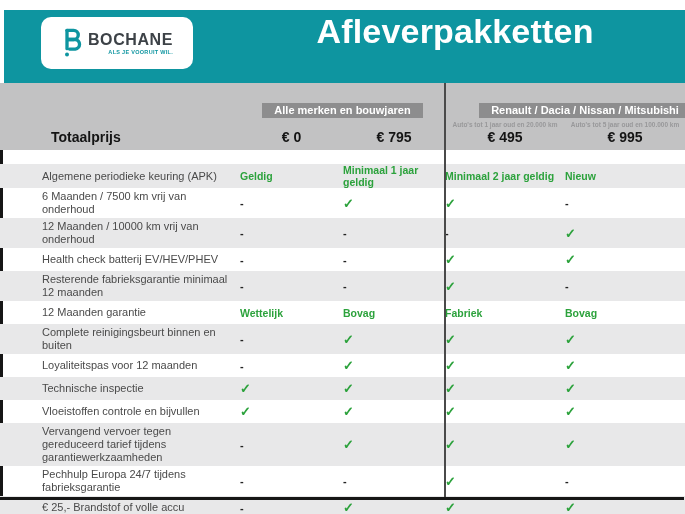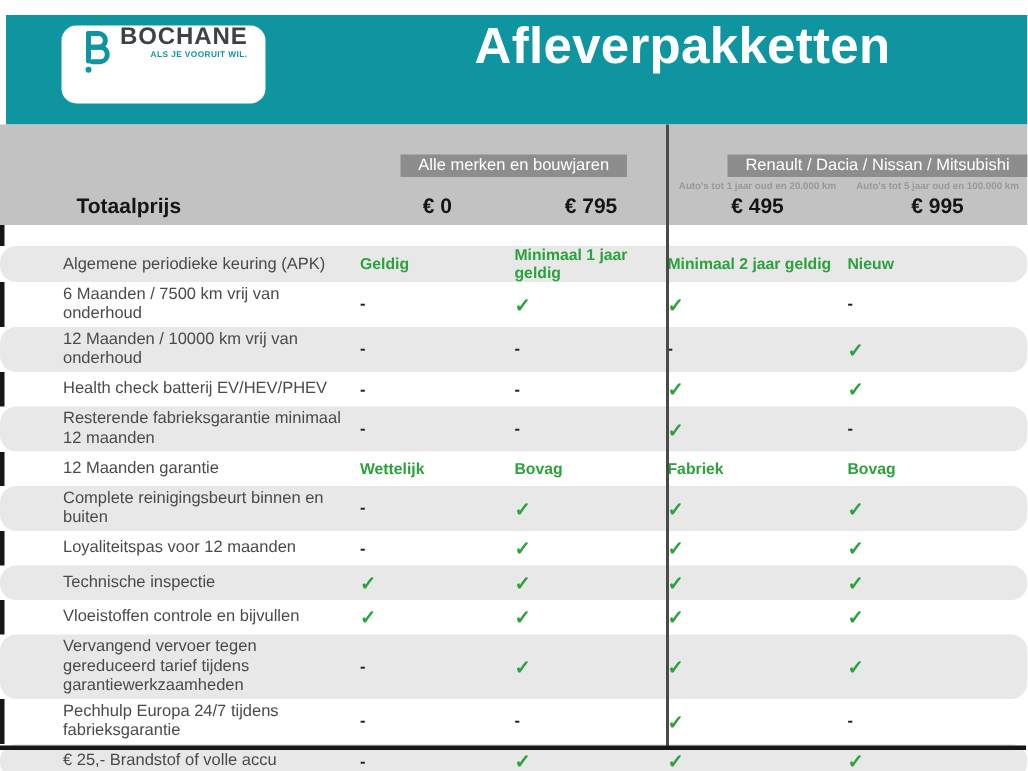--- a/index.html
+++ b/index.html
@@ -4,57 +4,57 @@
 <style>
   html,body{margin:0;padding:0;}
   body{
     width:685px;height:514px;position:relative;overflow:hidden;
     background:#ffffff;font-family:"Liberation Sans", sans-serif;
     -webkit-font-smoothing:antialiased;
   }
   
   .banner{position:absolute;top:10px;left:4px;right:0;height:73px;background:#0e95a0;}
   .logo-card{
-    position:absolute;left:37px;top:7px;width:136px;height:52px;background:#ffffff;
-    border-radius:10px;display:flex;align-items:flex-start;justify-content:center;gap:5px;
+    position:absolute;left:37px;top:7px;width:152px;height:52px;background:#ffffff;
+    border-radius:10px;display:flex;align-items:center;justify-content:center;gap:5px;
   }
   .logo-icon{flex:0 0 auto;margin-top:2px;}
   .brand-block{display:flex;flex-direction:column;align-items:flex-end;}
   .brand-name{font-size:16px;font-weight:bold;letter-spacing:0.6px;color:#3d4247;line-height:16px;}
   .brand-tagline{font-size:5.5px;font-weight:bold;color:#0e95a0;letter-spacing:0.3px;margin-top:1px;}
   .page-title{
     position:absolute;left:246px;top:2px;width:410px;text-align:center;
     color:#ffffff;font-size:34px;font-weight:800;letter-spacing:0.2px;
   }
   
   .band{position:absolute;top:83px;left:0;right:0;height:67px;background:#c2c2c3;}
   .grid{display:grid;grid-template-columns:240px 103px 102px 120px 120px;}
   .pkg-labels{position:absolute;top:5px;left:0;right:0;}
   .pkg-label{text-align:center;font-size:11.5px;font-weight:bold;color:#141414;}
   .badges{position:absolute;top:20px;left:0;right:0;}
   .badge-wrap{display:flex;justify-content:center;}
   .badge-wrap.g1{grid-column:2 / span 2;}
   .badge-wrap.g2{grid-column:4 / span 2;padding-left:40px;}
   .badge{
-    background:#8d8d8e;color:#ffffff;font-size:11px;font-weight:normal;
+    background:#8d8d8e;color:#ffffff;font-size:11px;font-weight:bold;
     padding:1px 12px 2px;white-space:nowrap;
   }
   .conds{position:absolute;top:38px;left:0;right:0;}
   .cond{text-align:center;font-size:6.5px;font-weight:bold;color:#98989a;}
   .cond.c1{grid-column:4;}
   .cond.c2{grid-column:5;}
   .totals{position:absolute;top:44px;left:0;right:0;height:20px;align-items:end;}
   .total-label{padding-left:51px;font-size:14px;font-weight:bold;color:#141414;padding-bottom:2px;}
   .price{text-align:center;font-size:14px;font-weight:bold;color:#141414;padding-bottom:2px;}
   
   .content{position:absolute;top:150px;left:0;right:0;}
   .gap{background:#ffffff;box-shadow:inset 3px 0 0 #161616;}
   .gap.top{height:14px;}
   .row{align-items:center;min-height:23px;}
-  .row.gray{background:#e8e8e9;border-radius:11px;}
+  .row.gray{background:#e8e8e9;}
   .row.white{background:#ffffff;box-shadow:inset 3px 0 0 #161616;}
   .feature{
     padding:2px 6px 2px 42px;font-size:11px;color:#4a4a4a;line-height:13px;
   }
   .cell{}
   .cell.dash{font-size:11px;font-weight:bold;color:#222222;}
   .cell.check{font-size:13px;font-weight:bold;color:#2ca23c;line-height:13px;}
   .cell.txt{font-size:10.5px;font-weight:bold;color:#2ca23c;}
   
   .v-divider{position:absolute;left:444px;top:83px;width:2px;height:415px;background:#4a4a4a;}

